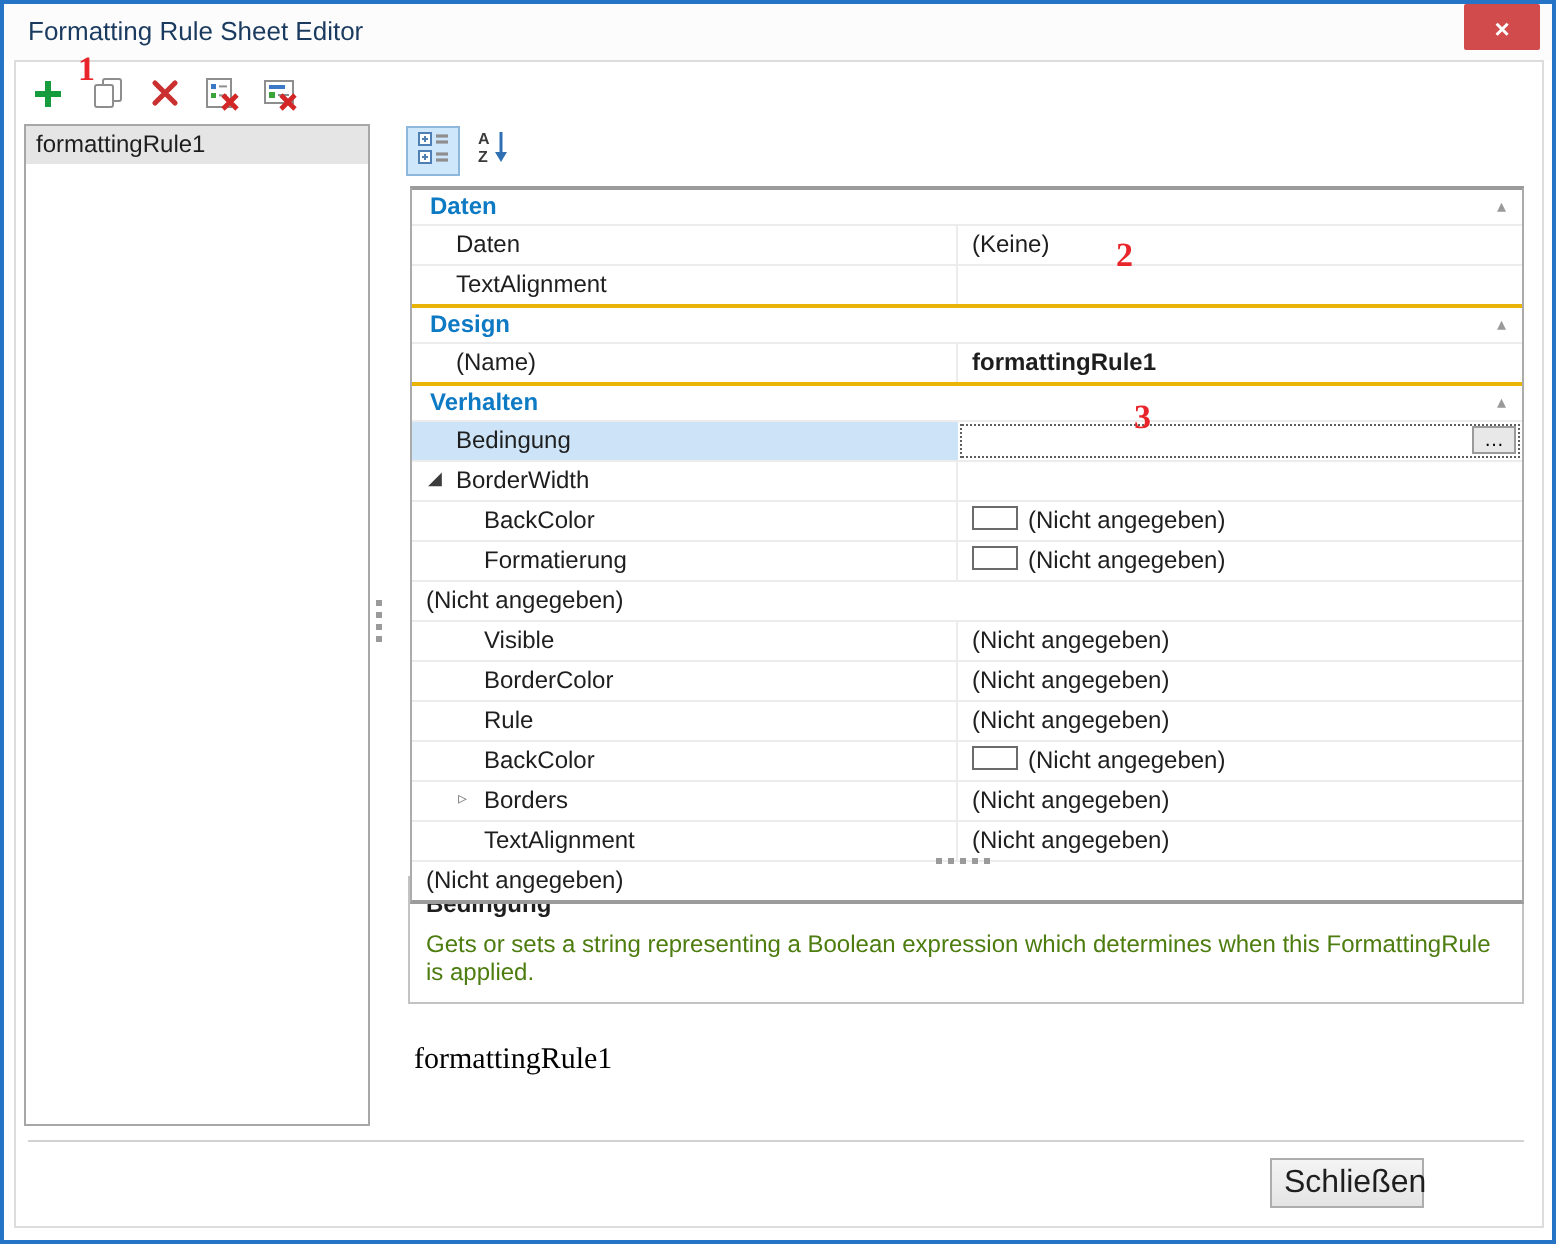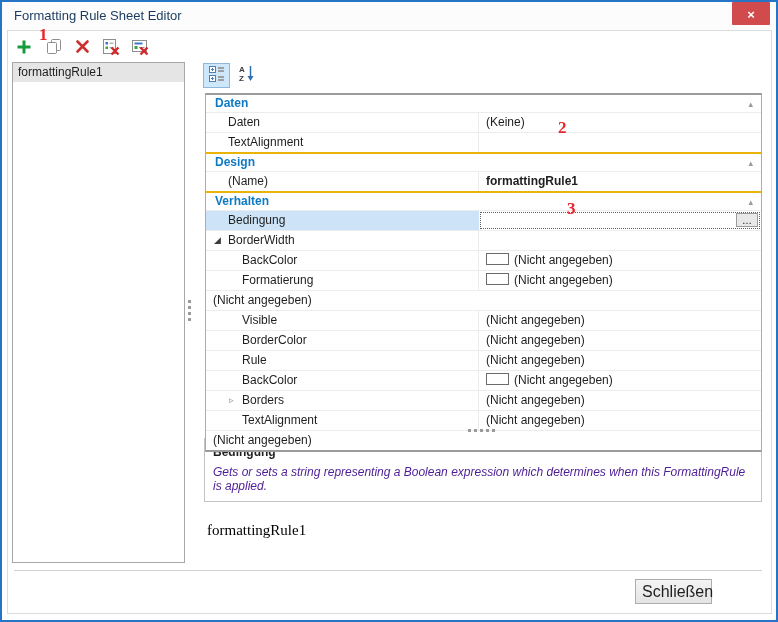--- a/index.html
+++ b/index.html
@@ -59,21 +59,21 @@
     border:1px solid #9a9a9a;font-size:10px;line-height:11px;text-align:center;padding:0;cursor:pointer;}
   .swatch{display:inline-block;width:21px;height:10px;border:1px solid #6b6b6b;background:#fff;
     margin-right:5px;vertical-align:-1px;}
   
   .h-grip{position:absolute;left:468px;top:429px;display:flex;gap:3px;z-index:5;}
   .h-grip i{width:3px;height:3px;background:#9a9a9a;display:block;}
   
   .desc{position:absolute;left:204px;top:438px;width:558px;height:64px;border:1px solid #c3c3c3;
     background:#fff;box-sizing:border-box;}
   .desc-title{font-weight:bold;padding:6px 0 0 8px;}
-  .desc-text{padding:6px 8px 0 8px;color:#4c1d95;font-style:italic;}
+  .desc-text{padding:6px 8px 0 8px;color:#4d7c0f;}
   
   .preview{position:absolute;left:207px;top:522px;font-family:"Liberation Serif",serif;
     font-size:15px;color:#000;}
   
   .footer-sep{position:absolute;left:14px;top:570px;width:748px;height:1px;background:#d2d2d2;}
   .close-dialog-btn{position:absolute;left:635px;top:579px;width:77px;height:25px;
     background:linear-gradient(#f4f4f4,#e4e4e4);border:1px solid #adadad;font-size:16px;
     color:#1e1e1e;cursor:pointer;font-family:"Liberation Sans",sans-serif;}
   
   .ann{position:absolute;color:#e8252a;font-family:"Liberation Serif",serif;font-weight:bold;

